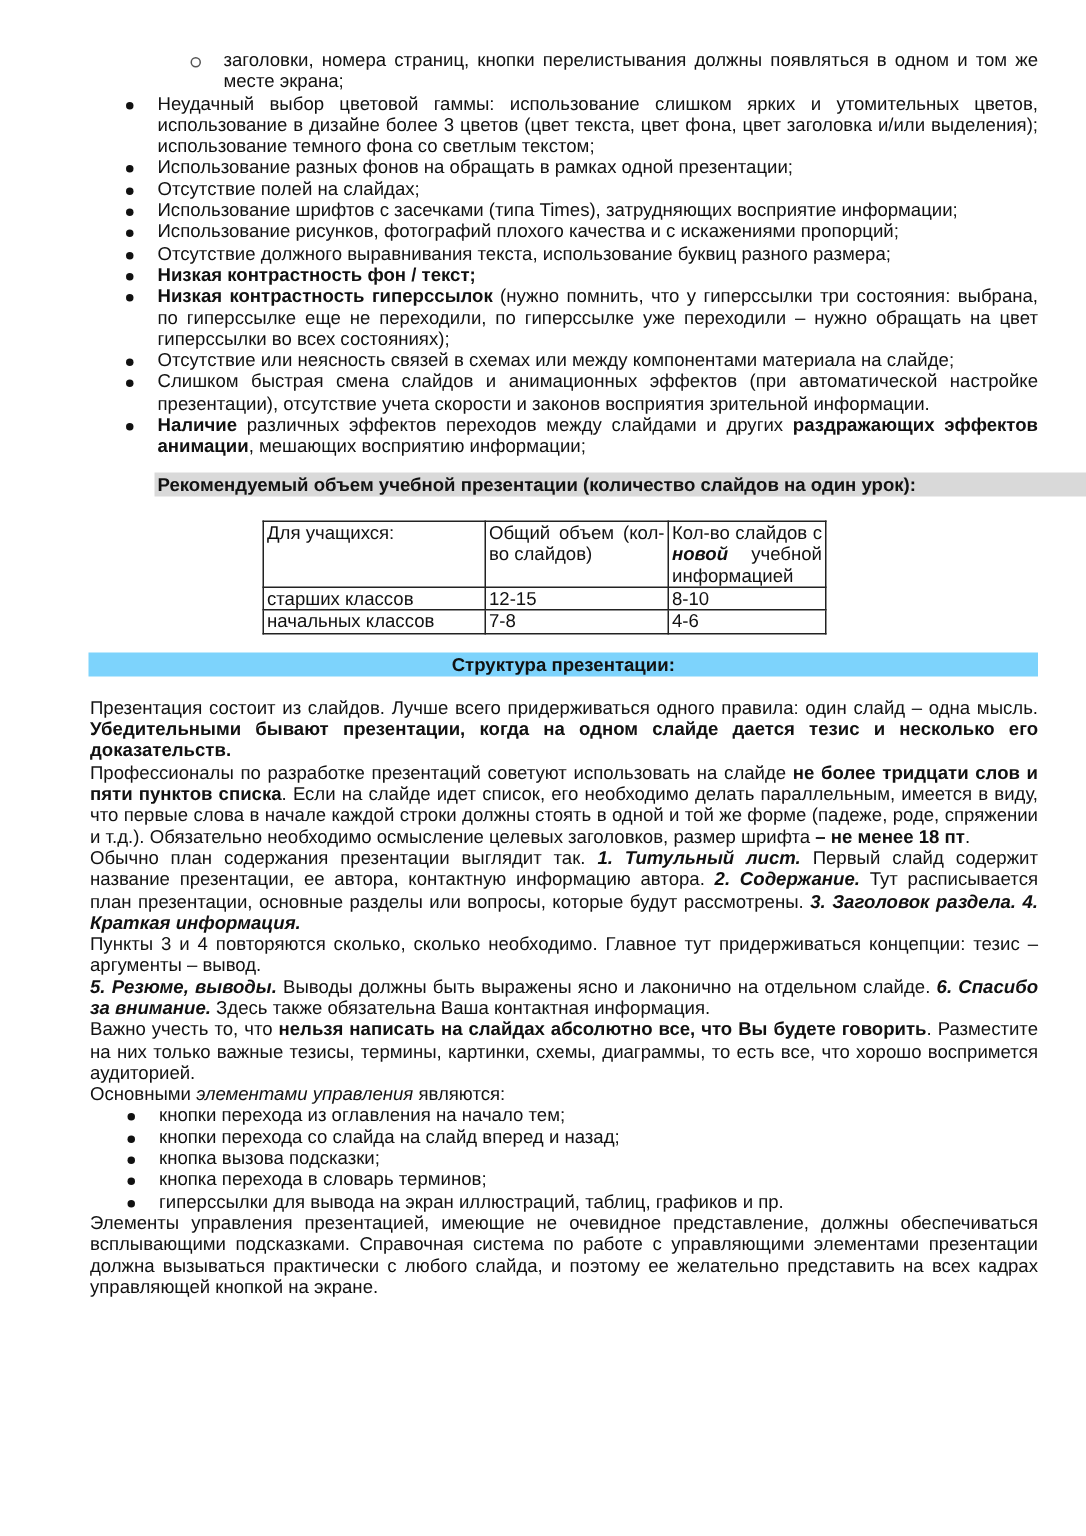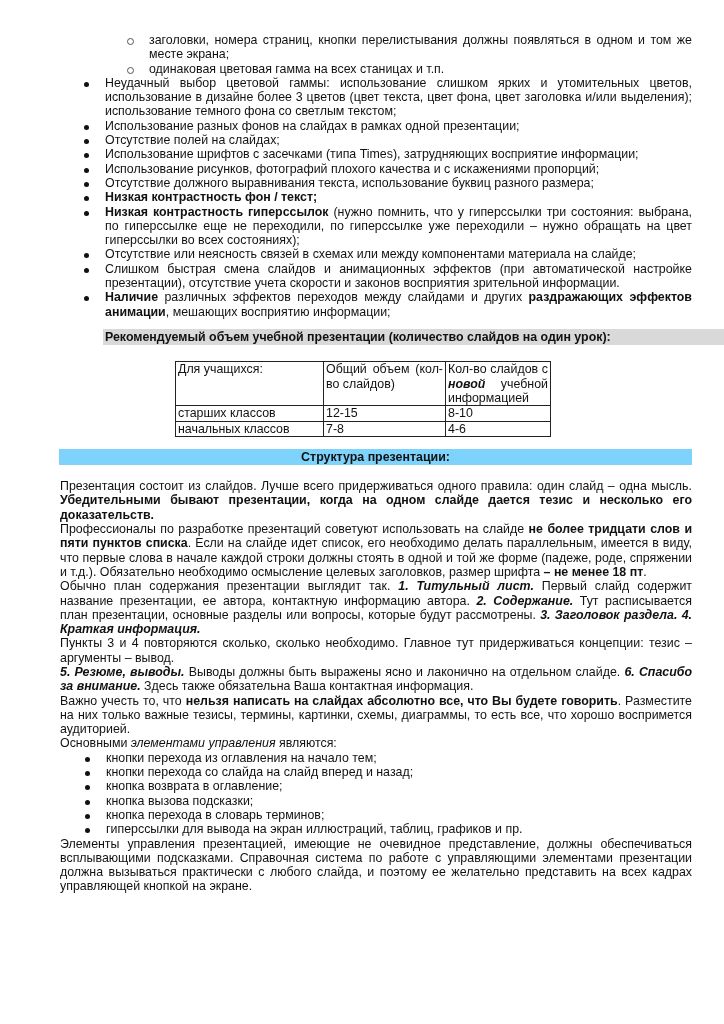--- a/index.html
+++ b/index.html
@@ -40,26 +40,25 @@
     }
     .gap { height: 14px; }
   </style>
 </head>
 <body>
 
 <div class="page">
 
   <ul class="sub just">
     <li><span class="mk"><span class="ring"></span></span><span>заголовки, номера страниц, кнопки перелистывания должны появляться в одном и том же месте экрана;</span></li>
-    <li><span class="mk"><span class="ring"></span></span><span>одинаковая цветовая гамма на всех станицах и т.п.</span></li>
   </ul>
 
   <ul class="main just">
     <li><span class="mk"><span class="dot"></span></span><span>Неудачный выбор цветовой гаммы: использование слишком ярких и утомительных цветов, использование в дизайне более 3 цветов (цвет текста, цвет фона, цвет заголовка и/или выделения); использование темного фона со светлым текстом;</span></li>
-    <li><span class="mk"><span class="dot"></span></span><span>Использование разных фонов на слайдах в рамках одной презентации;</span></li>
+    <li><span class="mk"><span class="dot"></span></span><span>Использование разных фонов на обращать в рамках одной презентации;</span></li>
     <li><span class="mk"><span class="dot"></span></span><span>Отсутствие полей на слайдах;</span></li>
     <li><span class="mk"><span class="dot"></span></span><span>Использование шрифтов с засечками (типа Times), затрудняющих восприятие информации;</span></li>
     <li><span class="mk"><span class="dot"></span></span><span>Использование рисунков, фотографий плохого качества и с искажениями пропорций;</span></li>
     <li><span class="mk"><span class="dot"></span></span><span>Отсутствие должного выравнивания текста, использование буквиц разного размера;</span></li>
     <li><span class="mk"><span class="dot"></span></span><b>Низкая контрастность фон / текст;</b></li>
     <li><span class="mk"><span class="dot"></span></span><b>Низкая контрастность гиперссылок</b><span> (нужно помнить, что у гиперссылки три состояния: выбрана, по гиперссылке еще не переходили, по гиперссылке уже переходили – нужно обращать на цвет гиперссылки во всех состояниях);</span></li>
     <li><span class="mk"><span class="dot"></span></span><span>Отсутствие или неясность связей в схемах или между компонентами материала на слайде;</span></li>
     <li><span class="mk"><span class="dot"></span></span><span>Слишком быстрая смена слайдов и анимационных эффектов (при автоматической настройке презентации), отсутствие учета скорости и законов восприятия зрительной информации.</span></li>
     <li><span class="mk"><span class="dot"></span></span><b>Наличие</b><span> различных эффектов переходов между слайдами и других </span><b>раздражающих эффектов анимации</b><span>, мешающих восприятию информации;</span></li>
   </ul>
@@ -105,20 +104,19 @@
   <div class="just">
     <span>Важно учесть то, что </span><b>нельзя написать на слайдах абсолютно все, что Вы будете говорить</b><span>. Разместите на них только важные тезисы, термины, картинки, схемы, диаграммы, то есть все, что хорошо воспримется аудиторией.</span>
   </div>
   <div>
     <span>Основными </span><i>элементами управления</i><span> являются:</span>
   </div>
 
   <ul class="ctl">
     <li><span class="mk"><span class="dot"></span></span><span>кнопки перехода из оглавления на начало тем;</span></li>
     <li><span class="mk"><span class="dot"></span></span><span>кнопки перехода со слайда на слайд вперед и назад;</span></li>
-    <li><span class="mk"><span class="dot"></span></span><span>кнопка возврата в оглавление;</span></li>
     <li><span class="mk"><span class="dot"></span></span><span>кнопка вызова подсказки;</span></li>
     <li><span class="mk"><span class="dot"></span></span><span>кнопка перехода в словарь терминов;</span></li>
     <li><span class="mk"><span class="dot"></span></span><span>гиперссылки для вывода на экран иллюстраций, таблиц, графиков и пр.</span></li>
   </ul>
 
   <div class="just">Элементы управления презентацией, имеющие не очевидное представление, должны обеспечиваться всплывающими подсказками. Справочная система по работе с управляющими элементами презентации должна вызываться практически с любого слайда, и поэтому ее желательно представить на всех кадрах управляющей кнопкой на экране.</div>
 </div>
 
 </body></html>

